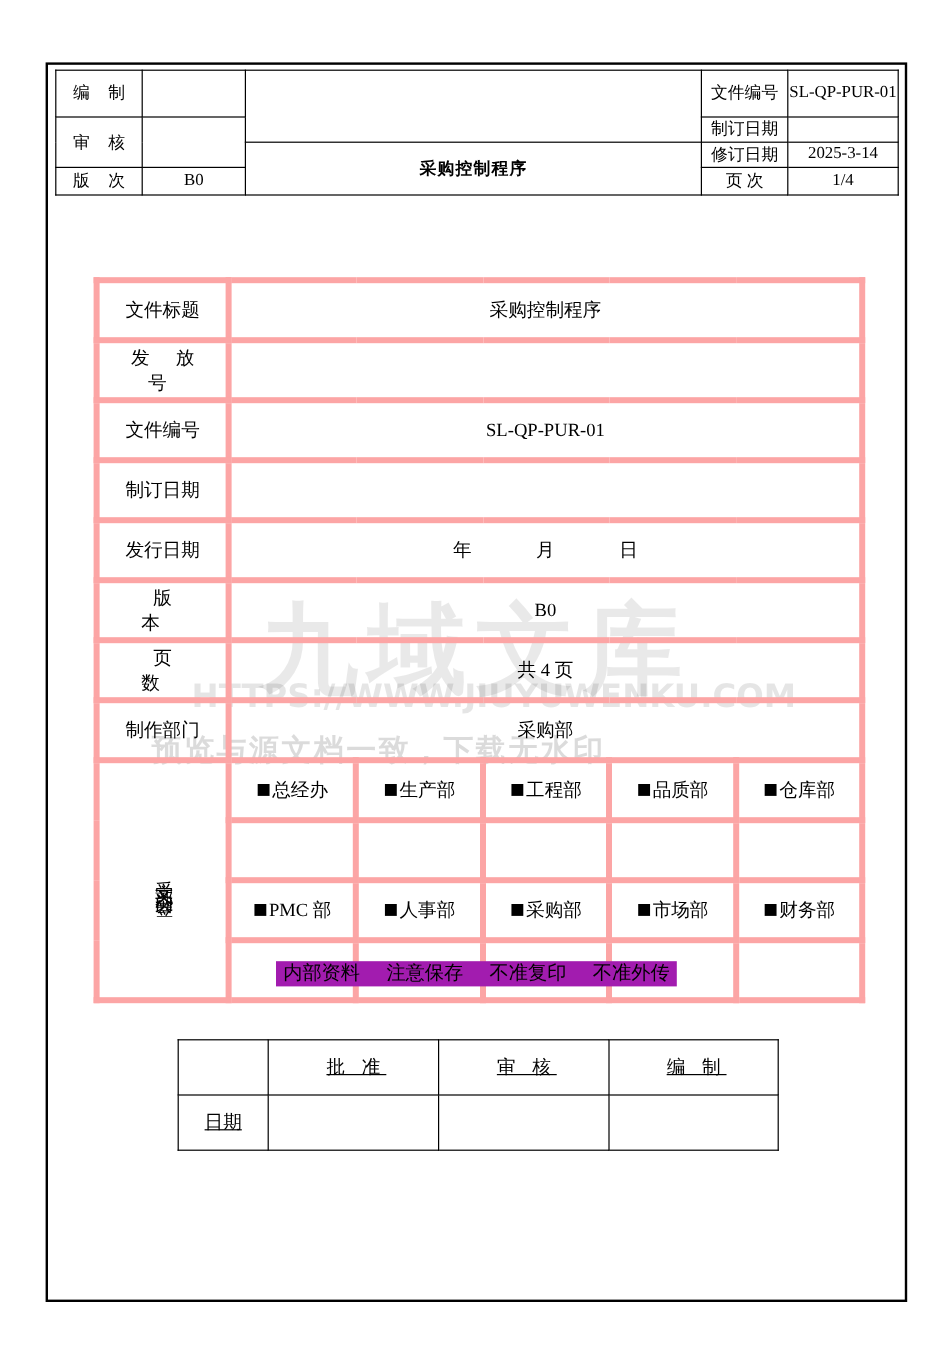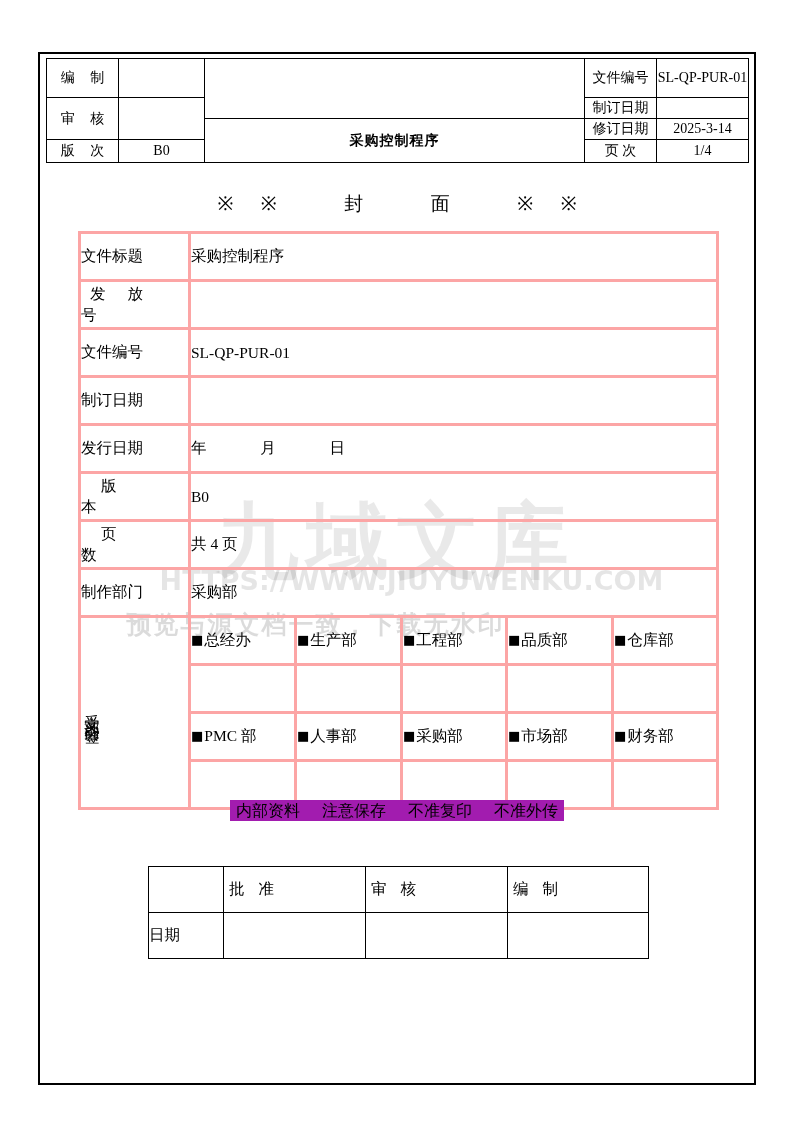--- a/index.html
+++ b/index.html
@@ -138,24 +138,24 @@
     position: absolute;
     left: 78px;
     top: 231px;
     width: 638px;
     border-collapse: collapse;
     table-layout: fixed;
     z-index: 12;
     background: transparent;
   }
   #cover-table td {
-    border: 3px solid #fca5a5;
+    border: 5px solid #fca5a5;
     height: 45px;
     font-size: 15.5px;
-    text-align: left;
+    text-align: center;
     vertical-align: middle;
     padding: 0;
     background: transparent;
   }
   #cover-table td.lbl {
     width: 110px;
   }
   .lbl-4 { letter-spacing: 0px; }
   .lbl-3 { letter-spacing: 9px; text-indent: 9px; }
   .lbl-2 { letter-spacing: 20px; text-indent: 20px; margin-left: 36px; }
@@ -206,23 +206,25 @@
     left: 148px;
     top: 866px;
     width: 500px;
     border-collapse: collapse;
     table-layout: fixed;
     z-index: 12;
   }
   #sign-table td {
     border: 1px solid #000;
     height: 45px;
+    text-align: center;
     vertical-align: middle;
     font-size: 15.5px;
     padding: 0;
+    text-decoration: underline;
   }
   #sign-table td.first-col { width: 75px; }
   .sp-label { letter-spacing: 5px; text-indent: 5px; }
 </style>
 </head>
 <body>
 
 <div id="page">
 
   <div id="watermark">
@@ -262,33 +264,20 @@
       </tr>
       <tr>
         <td class="hdr-label" style="height:22px">版  次</td>
         <td class="hdr-val">B0</td>
         <td class="hdr-label-tight">页    次</td>
         <td class="hdr-val">1/4</td>
       </tr>
     </tbody>
   </table>
 
-  <div id="cover-banner">
-    <span class="seg">※</span>
-    <span class="sp-a"></span>
-    <span class="seg">※</span>
-    <span class="sp-b"></span>
-    <span class="seg">封</span>
-    <span class="sp-c"></span>
-    <span class="seg">面</span>
-    <span class="sp-b"></span>
-    <span class="seg">※</span>
-    <span class="sp-a"></span>
-    <span class="seg">※</span>
-  </div>
 
   <table id="cover-table">
     <colgroup>
       <col style="width:110px">
       <col style="width:106px">
       <col style="width:106px">
       <col style="width:105px">
       <col style="width:106px">
       <col style="width:105px">
     </colgroup>

